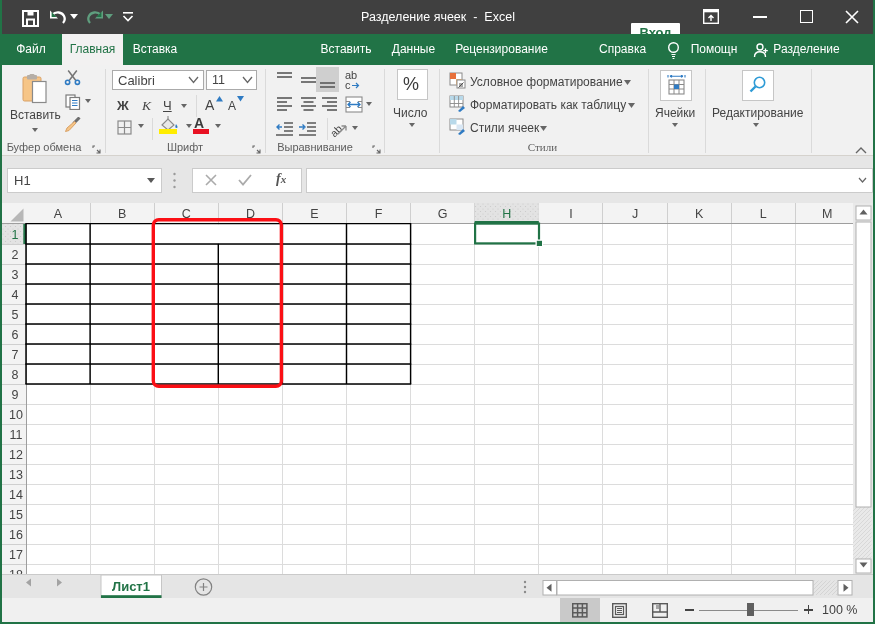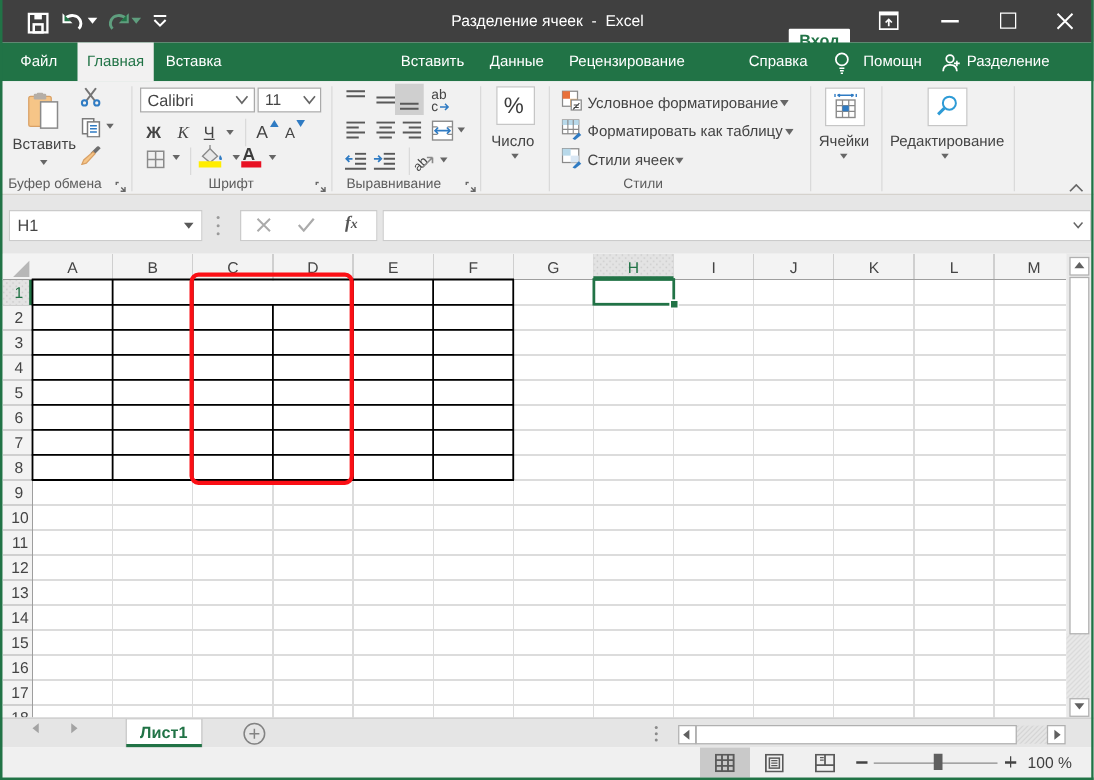--- a/index.html
+++ b/index.html
@@ -279,21 +279,21 @@
     <svg class="ic" style="left:449px;top:53px" width="17" height="17" viewBox="0 0 17 17">
       <rect x="1" y="1" width="13" height="11" fill="#fff" stroke="#8a8a8a" stroke-width="1"></rect>
       <rect x="1" y="1" width="6.5" height="5.5" fill="#b8d9ea"></rect>
       <rect x="7.5" y="6.5" width="6.5" height="5.5" fill="#d9e7f4"></rect>
       <path d="M9 16 L14 11 L16 13 L11 17 Z" fill="#2f7bc3"></path>
     </svg>
     <div class="rtxt" style="left:470px;top:56px;">Стили ячеек</div>
     <svg class="ic" style="left:540px;top:61px" width="7" height="6" viewBox="0 0 7 6">
         <path d="M0 0 L7 0 L3.5 5 Z" fill="#666"></path>
       </svg>
-    <div class="glabel" style="left:472px;width:85px;">Стили</div>
+    <div class="glabel" style="left:500px;width:85px;font-family:Liberation Serif, serif;">Стили</div>
 
     <div class="wbox" style="left:660px;top:5px;width:32px;height:31px;border-color:#c6c6c6;"></div>
     <svg class="ic" style="left:667px;top:10px" width="19" height="21" viewBox="0 0 19 21">
       <path d="M1 2.5 V0 M18 2.5 V0 M3 1.2 H16 M3 1.2 L5 0 M3 1.2 L5 2.4 M16 1.2 L14 0 M16 1.2 L14 2.4" stroke="#2f7bc3" stroke-width="1.1" fill="none"></path>
       <rect x="2" y="5" width="15" height="14" fill="#fff" stroke="#8a8a8a" stroke-width="1.1"></rect>
       <path d="M2 9.5 H17 M2 14 H17 M7 5 V19 M12 5 V19" stroke="#8a8a8a" stroke-width="1"></path>
       <rect x="7" y="9.5" width="5" height="4.5" fill="#2f7bc3"></rect>
     </svg>
     <div class="rtxt" style="left:655px;top:41px;">Ячейки</div>
     <div class="drop" style="left:672px;top:58px;"></div>

